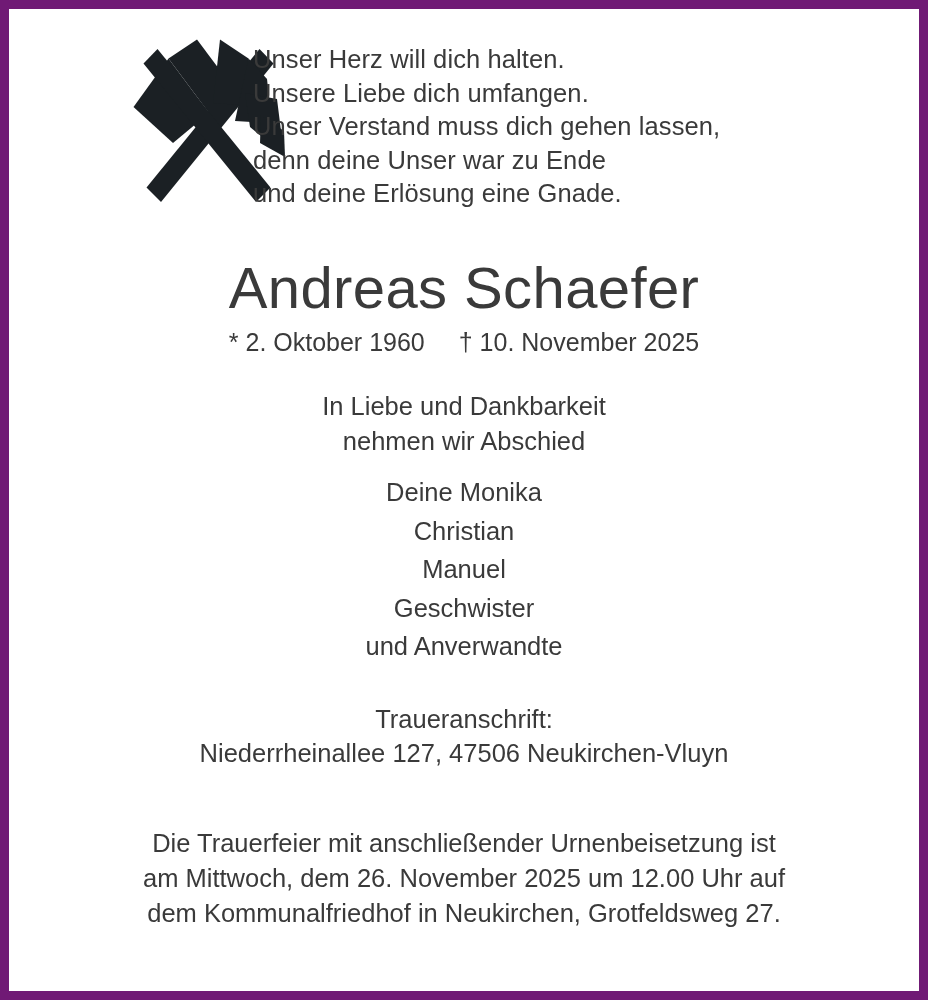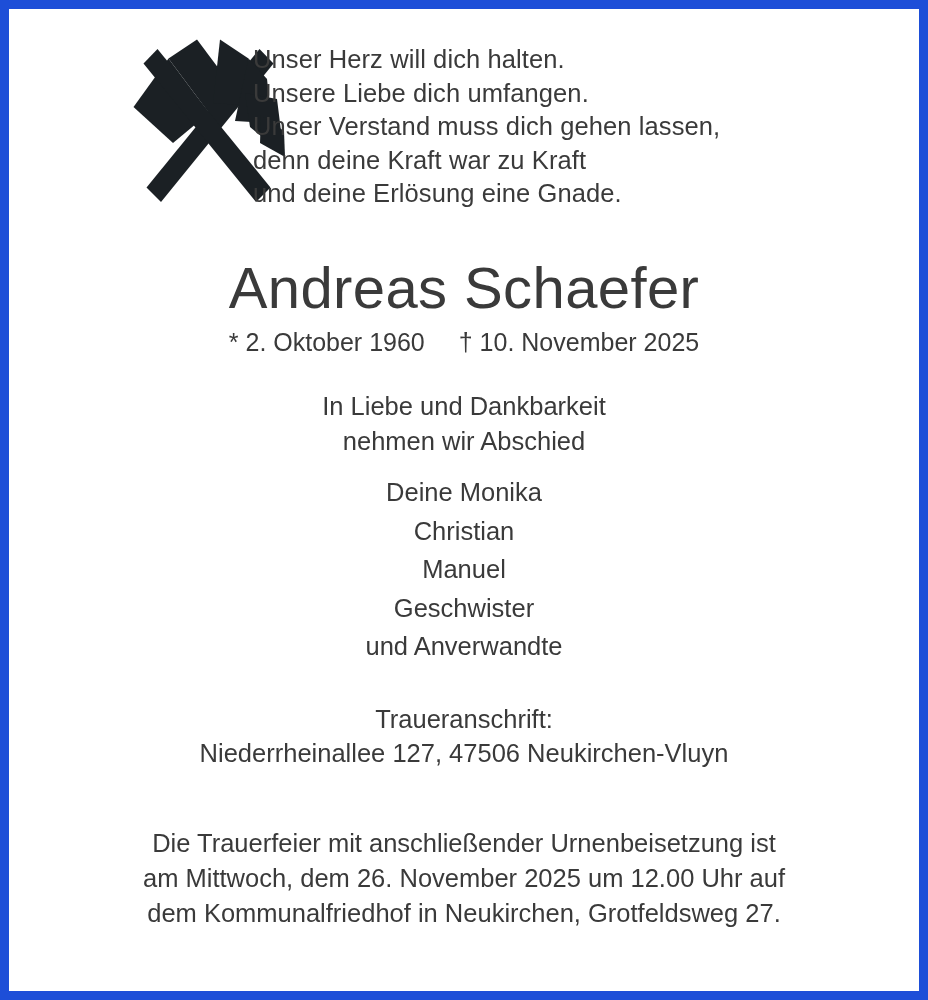--- a/index.html
+++ b/index.html
@@ -8,21 +8,21 @@
     padding: 0;
     background: #ffffff;
   }
 
   .notice {
     position: relative;
     width: 928px;
     height: 1000px;
     box-sizing: border-box;
     background: #ffffff;
-    border: 9px solid #1d4ed8;
+    border: 9px solid #701a75;
     font-family: "Liberation Sans", "DejaVu Sans", sans-serif;
     color: #333333;
     overflow: hidden;
   }
 
   .inner {
     position: relative;
     width: 100%;
     height: 100%;
     box-sizing: border-box;
@@ -160,21 +160,21 @@
             <path d="M124.0 62.0 L156.0 68.0 L163.0 124.0 L129.0 96.0 Z"></path>
             <path d="M140.0 84.0 L163.0 100.0 L164.0 126.0 L139.0 112.0 Z"></path>
           </g>
         </svg>
       </div>
 
       <div class="verse">
         <div class="verse-line">Unser Herz will dich halten.</div>
         <div class="verse-line">Unsere Liebe dich umfangen.</div>
         <div class="verse-line">Unser Verstand muss dich gehen lassen,</div>
-        <div class="verse-line">denn deine Kraft war zu Kraft</div>
+        <div class="verse-line">denn deine Unser war zu Ende</div>
         <div class="verse-line">und deine Erlösung eine Gnade.</div>
       </div>
 
     </div>
 
     <div class="name-block">
       <div class="deceased-name">Andreas Schaefer</div>
       <div class="dates-row">
         <span class="date-birth">* 2. Oktober 1960</span><span class="date-death">† 10. November 2025</span>
       </div>

